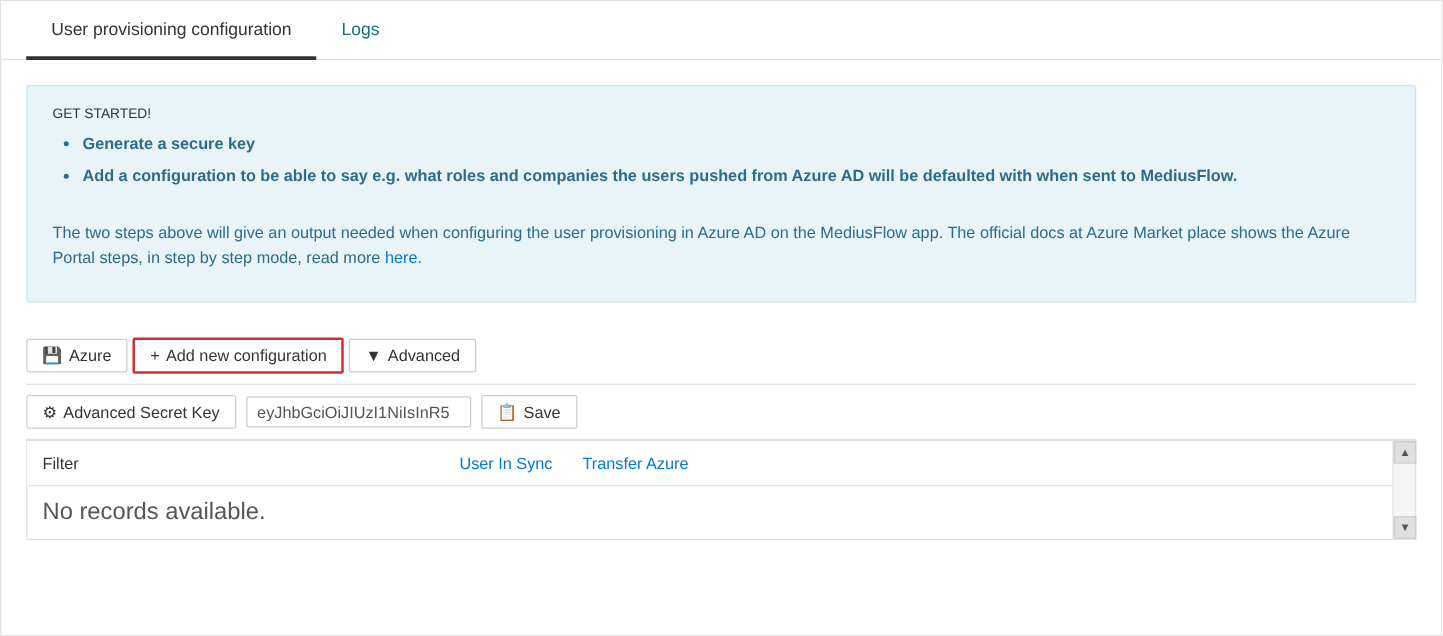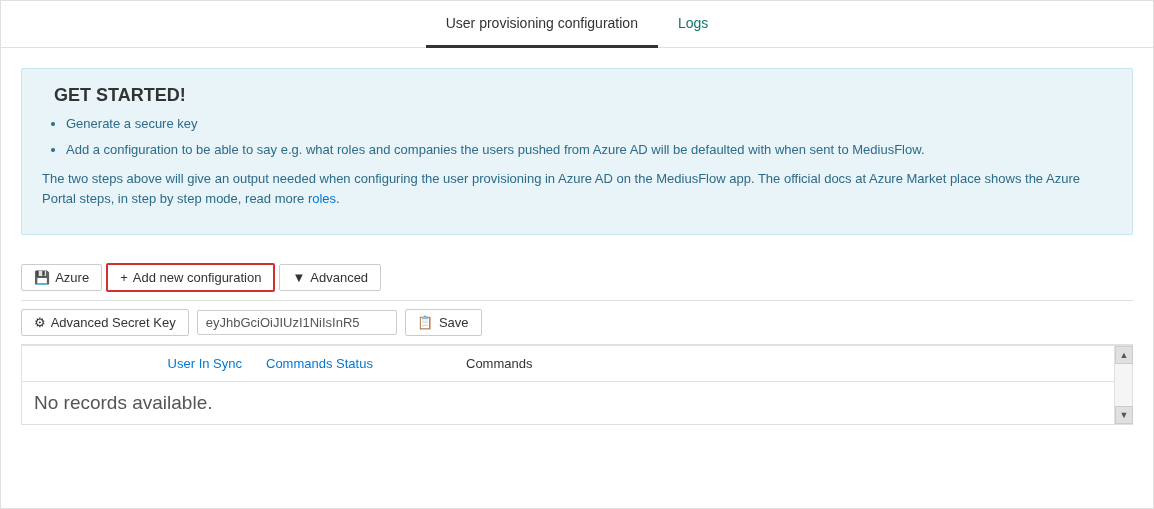--- a/index.html
+++ b/index.html
@@ -13,21 +13,20 @@
       width: 1154px;
       min-height: 509px;
       background: #fff;
       border: 1px solid #e0e0e0;
       display: flex;
       flex-direction: column;
     }
     
     .tab-bar {
       display: flex;
-      justify-content: center;
       border-bottom: 1px solid #e0e0e0;
       padding: 0 20px;
       background: #fff;
     }
     .tab-item {
       padding: 14px 20px;
       cursor: pointer;
       font-size: 14px;
       color: #0f766e;
       border-bottom: 3px solid transparent;
@@ -46,35 +45,35 @@
     }
     
     .info-box {
       background: #e8f4f8;
       border: 1px solid #c8e6f0;
       padding: 16px 20px;
       margin-bottom: 20px;
       border-radius: 2px;
     }
     .info-box .get-started {
-      font-weight: bold;
+      font-weight: normal;
       margin-bottom: 8px;
       color: #333;
-      font-size: 18px;
-      margin-left: 12px;
+      font-size: 11px;
     }
     .info-box p {
       color: #2c6b8a;
       margin-bottom: 10px;
       font-size: 13px;
       line-height: 1.5;
     }
     .info-box ul {
       padding-left: 24px;
-      margin-bottom: 10px;
+      margin-bottom: 26px;
+      font-weight: bold;
     }
     .info-box ul li {
       color: #2c6b8a;
       margin-bottom: 6px;
       font-size: 13px;
       line-height: 1.5;
     }
     .info-box .link {
       color: #0078d4;
       text-decoration: none;
@@ -123,21 +122,21 @@
       border-radius: 2px;
       cursor: pointer;
       font-size: 13px;
       color: #333;
     }
     .key-input {
       border: 1px solid #ccc;
       padding: 4px 8px;
       font-size: 13px;
       border-radius: 2px;
-      width: 200px;
+      width: 180px;
       color: #555;
       background: #fff;
     }
     .copy-btn {
       display: flex;
       align-items: center;
       gap: 5px;
       padding: 5px 12px;
       background: #fff;
       border: 1px solid #ccc;
@@ -215,21 +214,21 @@
 
   <div class="main-content">
 
     <div class="info-box">
       <div class="get-started">GET STARTED!</div>
       <ul>
         <li>Generate a secure key</li>
         <li>Add a configuration to be able to say e.g. what roles and companies the users pushed from Azure AD will be defaulted with when sent to MediusFlow.</li>
       </ul>
       <p>
-        <span>The two steps above will give an output needed when configuring the user provisioning in Azure AD on the MediusFlow app. The official docs at Azure Market place shows the Azure Portal steps, in step by step mode, read more </span><a class="link">roles</a><span>.</span>
+        <span>The two steps above will give an output needed when configuring the user provisioning in Azure AD on the MediusFlow app. The official docs at Azure Market place shows the Azure Portal steps, in step by step mode, read more </span><a class="link">here</a><span>.</span>
       </p>
     </div>
 
     <div class="toolbar">
       <button class="btn">
         <span>💾</span>
         <span>Azure</span>
       </button>
       <button class="btn btn-add-new">
         <span>+</span>
@@ -250,23 +249,23 @@
       <button class="copy-btn">
         <span>📋</span>
         <span>Save</span>
       </button>
     </div>
 
     <div class="table-container">
       <div class="scrollbar-area">
         <div class="table-content-area">
           <div class="table-header">
+            <div class="table-header-cell text-dark">Filter</div>
             <div class="table-header-cell" style="color:#0078d4;text-align:right;">User In Sync</div>
-            <div class="table-header-cell" style="color:#0078d4;">Commands Status</div>
-            <div class="table-header-cell text-dark">Commands</div>
+            <div class="table-header-cell" style="color:#0078d4;">Transfer Azure</div>
           </div>
           <div class="table-body">
             <span>No records available.</span>
           </div>
         </div>
         <div class="scrollbar">
           <div class="scrollbar-btn">▲</div>
           <div class="scrollbar-track"></div>
           <div class="scrollbar-btn">▼</div>
         </div>

